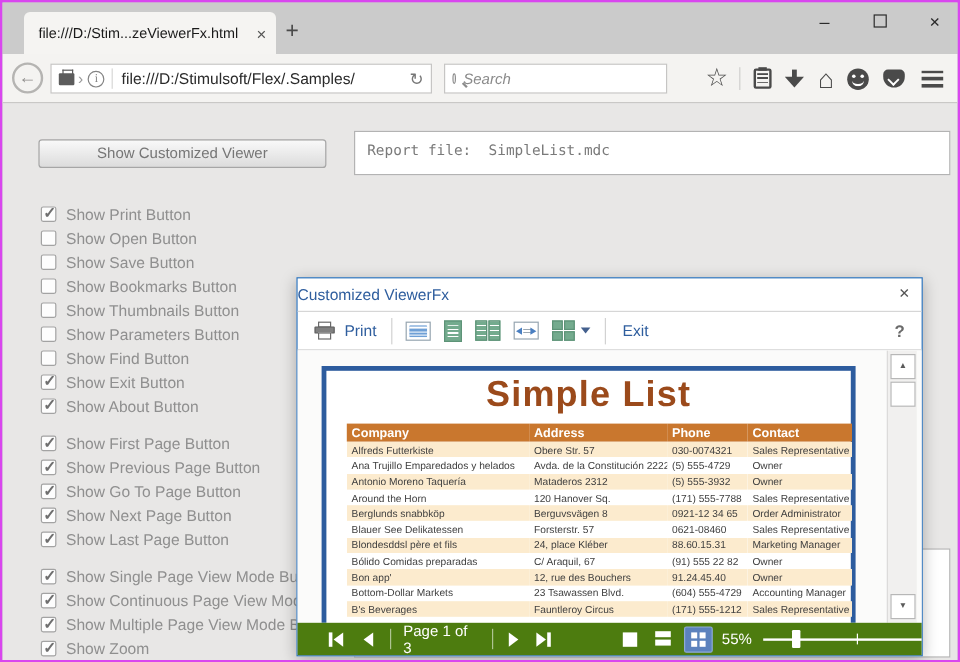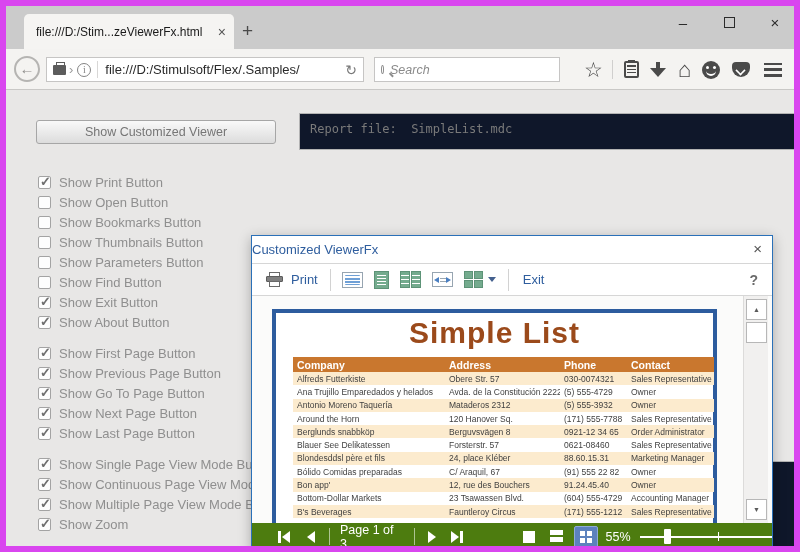--- a/index.html
+++ b/index.html
@@ -1,20 +1,20 @@
 <!DOCTYPE html>
 <html><head>
 <meta charset="utf-8">
 <style>
   * { margin:0; padding:0; box-sizing:border-box; }
   html,body { width:800px; height:552px; }
   body { font-family:"Liberation Sans", sans-serif; }
 
   .window { position:relative; width:800px; height:552px; background:#cbcbcb;
-            border:6px solid #d946ef; overflow:hidden; }
+            border:2px solid #d946ef; overflow:hidden; }
 
   
   .titlebar { position:absolute; left:0; top:0; right:0; height:43px; background:#cbcbcb; }
   .tab { position:absolute; left:18px; top:8px; width:210px; height:35px;
          background:#f5f4f2; border-radius:5px 5px 0 0; display:flex; align-items:center;
          padding:0 8px 0 12px; }
   .tab-title { font-size:12px; color:#1a1a1a; flex:1; white-space:nowrap; overflow:hidden; }
   .tab-close { font-size:14px; color:#555; margin-left:6px; cursor:default; }
   .newtab { position:absolute; left:236px; top:14px; font-size:19px; color:#4a4a4a; }
   .winbtns { position:absolute; right:10px; top:2px; display:flex; align-items:center; gap:28px; height:28px; }
@@ -73,21 +73,21 @@
   .show-btn { position:absolute; left:30px; top:30px; width:240px; height:24px;
       background:linear-gradient(#f9f9f9,#dcdcdc); border:1px solid #a6a6a6; border-radius:3px;
       color:#767676; font-size:12.5px; text-align:center; line-height:22px; }
   .cb-panel { position:absolute; left:32px; top:82px; }
   .cb-group { margin-bottom:11px; }
   .cb-row { display:flex; align-items:center; height:20px; }
   .cb-box { width:13px; height:13px; background:#fdfdfd; border:1px solid #a3a3a3; border-radius:2px;
             margin-right:8px; position:relative; flex:none; }
   .cb-box .tick { position:absolute; left:1px; top:-3px; color:#6f6f6f; font-size:13px; font-weight:bold; }
   .cb-label { font-size:13px; color:#8f8f8f; white-space:nowrap; }
-  .ta { position:absolute; background:#0f172a; border:1px solid #b3b3b3;
+  .ta { position:absolute; background:#ffffff; border:1px solid #b3b3b3;
         font-family:"DejaVu Sans Mono","Liberation Mono",monospace; font-size:12px; color:#7a7a7a;
         padding:8px 10px; white-space:pre; }
   .ta1 { left:293px; top:23px; width:497px; height:37px; }
   .ta2 { left:293px; top:371px; width:497px; height:91px; }
 
   
   .dialog { position:absolute; left:245px; top:145px; width:522px; height:316px; background:#fff;
             border:1px solid #2a70b8; box-shadow:0 3px 12px rgba(0,0,0,.28); }
   .dlg-title { position:relative; height:27px; display:flex; align-items:center; justify-content:flex-start; }
   .dlg-title-text { font-size:13px; color:#2f5e9e; }
@@ -227,20 +227,24 @@
                 <span class="tick">✓</span>
               </span>
               <span class="cb-label">Show Print Button</span>
             </div>
             <div class="cb-row">
               <span class="cb-box"></span>
               <span class="cb-label">Show Open Button</span>
             </div>
             <div class="cb-row">
               <span class="cb-box"></span>
+              <span class="cb-label">Show Save Button</span>
+            </div>
+            <div class="cb-row">
+              <span class="cb-box"></span>
               <span class="cb-label">Show Bookmarks Button</span>
             </div>
             <div class="cb-row">
               <span class="cb-box"></span>
               <span class="cb-label">Show Thumbnails Button</span>
             </div>
             <div class="cb-row">
               <span class="cb-box"></span>
               <span class="cb-label">Show Parameters Button</span>
             </div>

